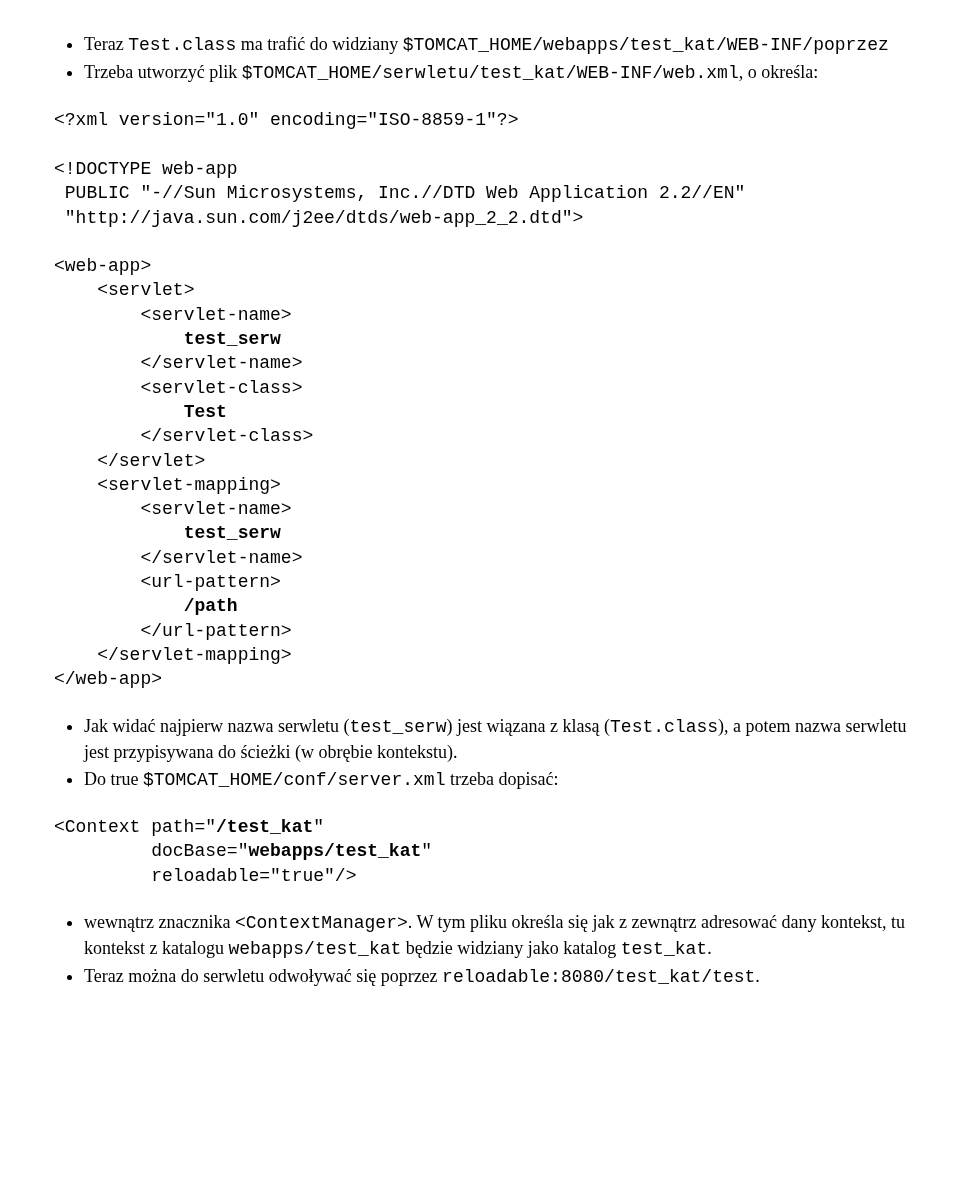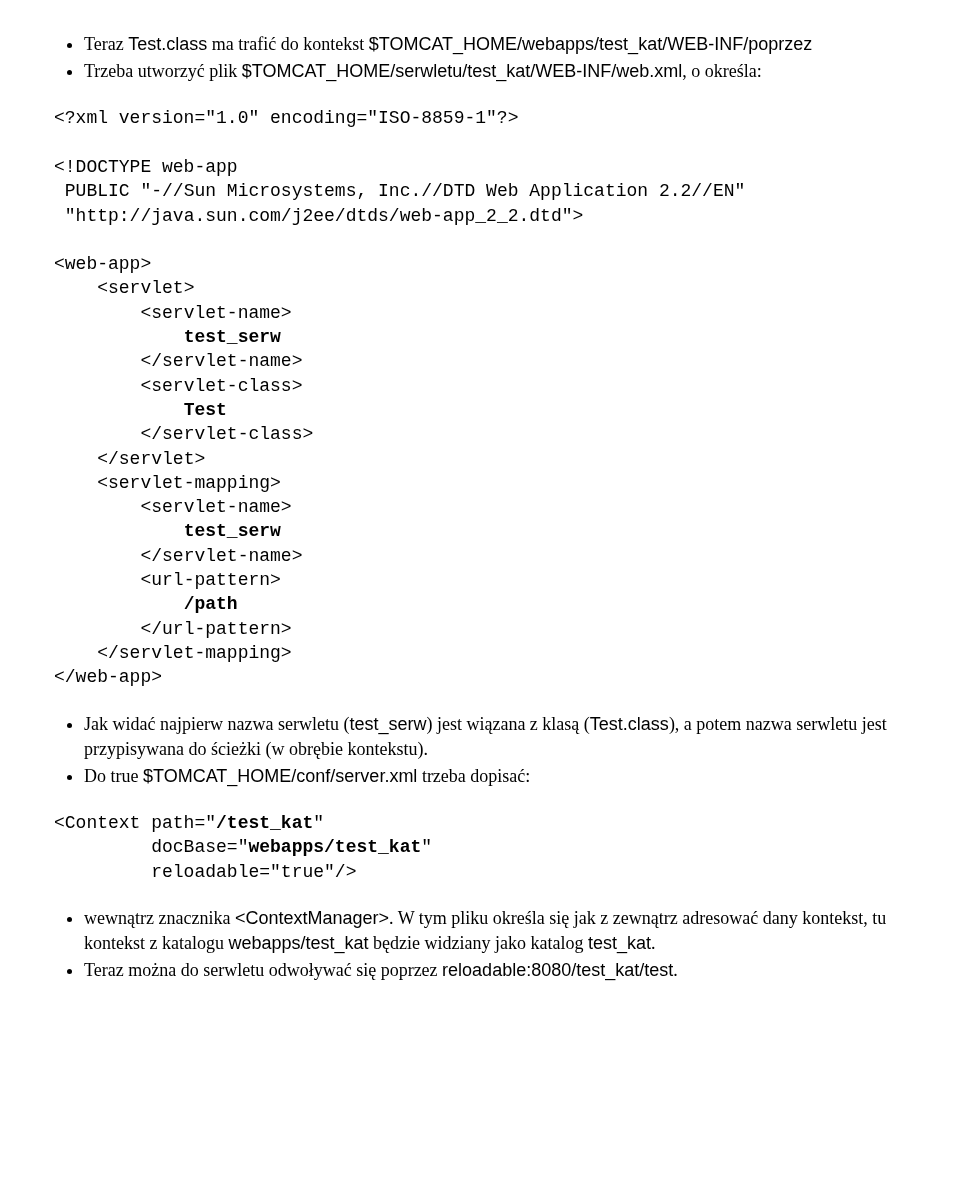--- a/index.html
+++ b/index.html
@@ -14,39 +14,39 @@
   }
   ul {
     list-style: disc;
     padding-left: 44px;
     margin: 0;
   }
   li {
     margin: 2px 0;
   }
   .mono {
-    font-family: Liberation Sans, sans-serif;
+    font-family: Liberation Mono, monospace;
   }
   pre {
     font-family: 'Courier New', monospace;
     font-size: 18px;
     margin: 22px 0 22px 14px;
     white-space: pre-wrap;
     line-height: 1.35;
   }
   b, strong {
     font-weight: bold;
   }
 </style>
 </head>
 <body>
 
 <ul>
   <li>
-    <span>Teraz </span><span class="mono">Test.class</span><span> ma trafić do kontekst </span><span class="mono">$TOMCAT_HOME/webapps/test_kat/WEB-INF/poprzez</span>
+    <span>Teraz </span><span class="mono">Test.class</span><span> ma trafić do widziany </span><span class="mono">$TOMCAT_HOME/webapps/test_kat/WEB-INF/poprzez</span>
   </li>
   <li>
     <span>Trzeba utworzyć plik </span><span class="mono">$TOMCAT_HOME/serwletu/test_kat/WEB-INF/web.xml</span><span>, o określa:</span>
   </li>
 </ul>
 
 <pre><span>&lt;?xml version="1.0" encoding="ISO-8859-1"?&gt;</span>
 <span></span>
 <span>&lt;!DOCTYPE web-app</span>
 <span> PUBLIC "-//Sun Microsystems, Inc.//DTD Web Application 2.2//EN"</span>

